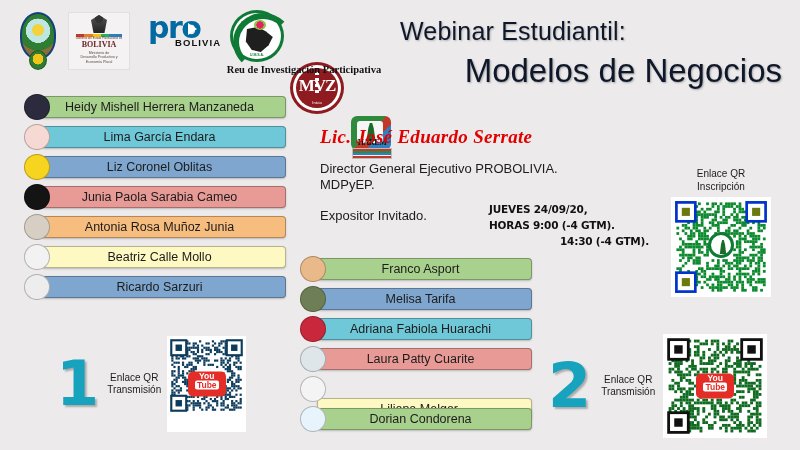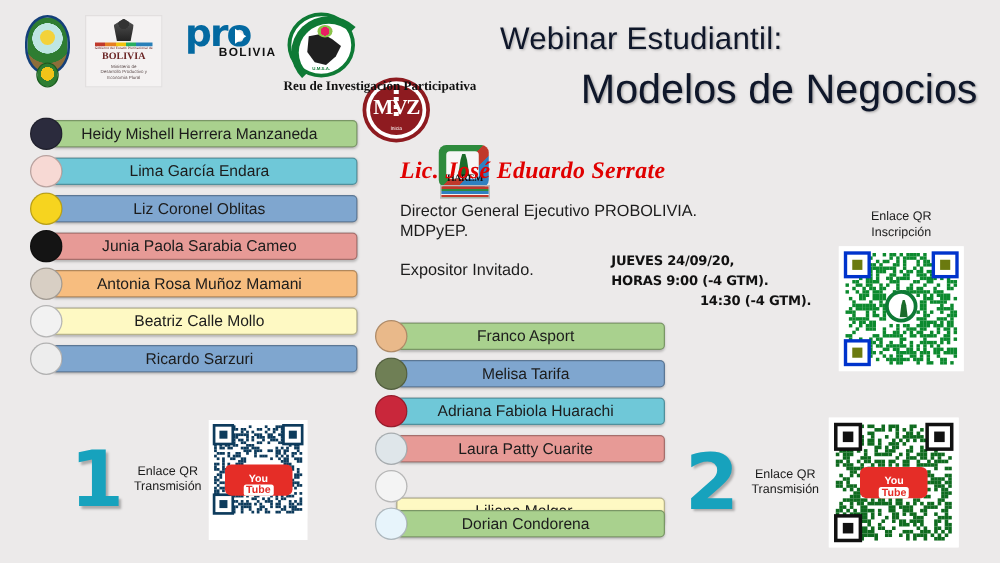--- a/index.html
+++ b/index.html
@@ -115,22 +115,22 @@
 
   
   .qrblock{position:absolute;}
   .qrcap{font-size:10px;color:#1c1c1c;line-height:1.25;text-align:center;}
   .qrimg{background:#fff;position:relative;}
   .num{font-size:62px;font-weight:bold;line-height:.9;
        color:#17a2bd;
        text-shadow:2px 2px 2px rgba(0,0,0,.28);
        font-family:"DejaVu Sans",sans-serif;}
   .yt{position:absolute;left:50%;top:50%;transform:translate(-50%,-50%);
-      width:54px;height:25px;background:#e52d27;border-radius:5px;
-      display:flex;flex-direction:column;align-items:center;justify-content:flex-end;}
+      width:38px;height:25px;background:#e52d27;border-radius:5px;
+      display:flex;flex-direction:column;align-items:center;justify-content:flex-start;}
   .yt b{color:#fff;font-size:8.5px;line-height:9px;font-weight:bold;display:block;}
   .yt .t2b{background:#fff;color:#e52d27;border-radius:2px;padding:0 2px;}
   .qrcenterlogo{position:absolute;left:50%;top:48%;transform:translate(-50%,-50%);
       width:26px;height:26px;border-radius:50%;background:#fff;border:3px solid #0e7a35;box-sizing:border-box;}
   .qrcenterlogo:after{content:"";position:absolute;left:8px;top:5px;width:8px;height:14px;background:#1b6b2a;
       clip-path:polygon(40% 0,60% 0,75% 30%,90% 100%,10% 100%,25% 30%);}
 </style>
 </head>
 <body>
 
@@ -207,21 +207,21 @@
       </div>
       <div class="namerow">
         <div class="avatar" style="background: rgb(20, 20, 20);"></div>
         <div class="bar" style="background: rgb(231, 154, 150);">
           <span>Junia Paola Sarabia Cameo</span>
         </div>
       </div>
       <div class="namerow">
         <div class="avatar" style="background: rgb(216, 207, 196);"></div>
         <div class="bar" style="background: rgb(247, 189, 127);">
-          <span>Antonia Rosa Muñoz Mamani</span>
+          <span>Antonia Rosa Muñoz Junia</span>
         </div>
       </div>
       <div class="namerow">
         <div class="avatar" style="background: rgb(242, 242, 242);"></div>
         <div class="bar" style="background: #fef9c3;">
           <span>Beatriz Calle Mollo</span>
         </div>
       </div>
       <div class="namerow">
         <div class="avatar" style="background: rgb(237, 237, 237);"></div>

